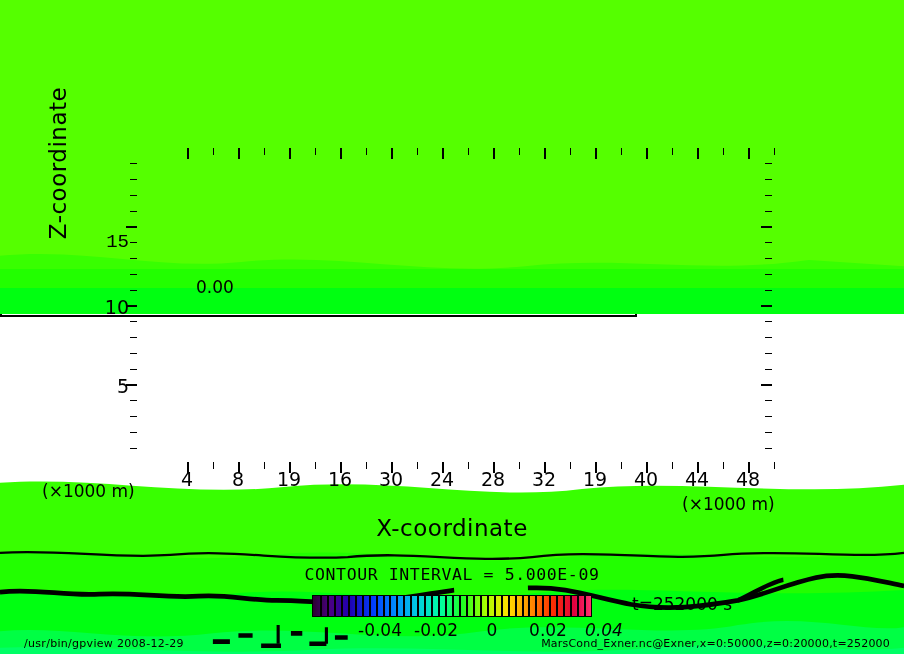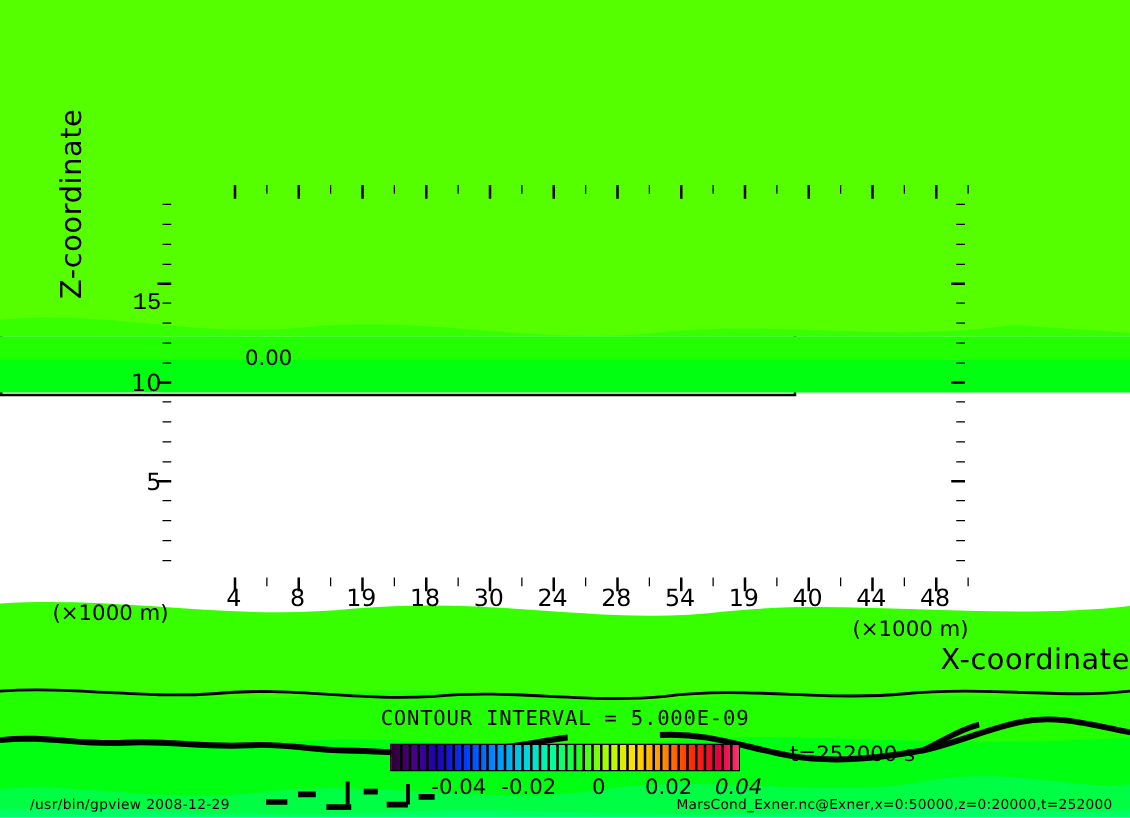--- a/index.html
+++ b/index.html
@@ -49,41 +49,41 @@
     font-family:"DejaVu Sans",sans-serif;
   }
   #ylab-box{position:absolute;left:85px;top:147px;width:44px;height:317px;}
 
   #y-axis-title{
     position:absolute;left:-62px;top:150px;width:240px;
     transform:rotate(-90deg);transform-origin:center center;
     font-size:23px;text-align:center;color:#000;letter-spacing:.5px;
   }
   #x-axis-title{
-    position:absolute;left:0;top:515px;width:904px;text-align:right;
+    position:absolute;left:0;top:515px;width:904px;text-align:center;
     font-size:23px;color:#000;letter-spacing:.5px;
   }
   .unit-note{position:absolute;font-size:17px;color:#000;}
   #unit-left{left:42px;top:481px;}
   #unit-right{left:682px;top:494px;}
 
   
   #contour-interval{
     position:absolute;left:0;top:565px;width:904px;text-align:center;
     font-size:16.5px;color:#000;letter-spacing:.6px;
     font-family:"DejaVu Sans Mono",monospace;
   }
 
   
   #colorbar-wrap{position:absolute;left:312px;top:595px;width:280px;height:22px;}
   #colorbar{position:absolute;inset:0;border:1px solid #000;box-sizing:border-box;}
   #colorbar-grad{position:absolute;inset:0;}
   #colorbar-ticks{position:absolute;inset:0;}
   .cb-sep{position:absolute;top:0;width:2px;height:100%;background:#000;}
-  #colorbar-labels{position:absolute;left:279px;top:620px;width:340px;height:22px;}
+  #colorbar-labels{position:absolute;left:292px;top:620px;width:340px;height:22px;}
   .cb-lab{position:absolute;font-size:17px;color:#000;text-align:center;
           width:70px;margin-left:-35px;font-family:"DejaVu Sans",sans-serif;}
 
   #time-label{position:absolute;left:632px;top:594px;font-size:17px;color:#000;}
 
   
   #footer-left{position:absolute;left:24px;top:637px;font-size:11px;color:#000;
                letter-spacing:.3px;font-family:"DejaVu Sans",sans-serif;}
   #footer-right{position:absolute;right:14px;top:637px;font-size:11px;color:#000;
                 letter-spacing:.2px;text-align:right;font-family:"DejaVu Sans",sans-serif;}
@@ -168,25 +168,25 @@
   <div class="tick tk-b" style="left:535px;top:0;"></div>
   <div class="tick tk-bM" style="left:560px;top:0;"></div>
   <div class="tick tk-b" style="left:586px;top:0;"></div>
   <div class="tick tk-bM" style="left:611px;top:0;"></div>
   <div class="tick tk-b" style="left:637px;top:0;"></div>
 </div>
 
 <div class="xlab" style="left:187px;">4</div>
 <div class="xlab" style="left:238px;">8</div>
 <div class="xlab" style="left:289px;">19</div>
-<div class="xlab" style="left:340px;">18</div>
+<div class="xlab" style="left:340px;">16</div>
 <div class="xlab" style="left:391px;">30</div>
 <div class="xlab" style="left:442px;">24</div>
 <div class="xlab" style="left:493px;">28</div>
-<div class="xlab" style="left:544px;">54</div>
+<div class="xlab" style="left:544px;">32</div>
 <div class="xlab" style="left:595px;">19</div>
 <div class="xlab" style="left:646px;">40</div>
 <div class="xlab" style="left:697px;">44</div>
 <div class="xlab" style="left:748px;">48</div>
 
 <div class="abs" style="left:137px;top:148px;width:637px;height:12px;">
   <div class="tick tk-tM" style="left:50px;top:0;"></div>
   <div class="tick tk-t" style="left:76px;top:0;"></div>
   <div class="tick tk-tM" style="left:101px;top:0;"></div>
   <div class="tick tk-t" style="left:127px;top:0;"></div>

